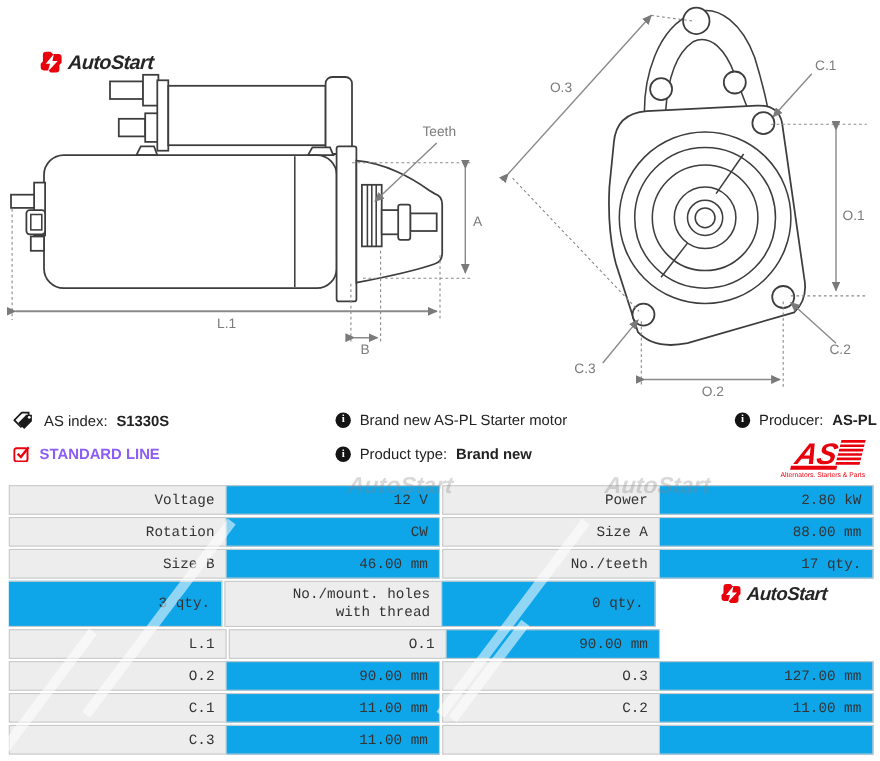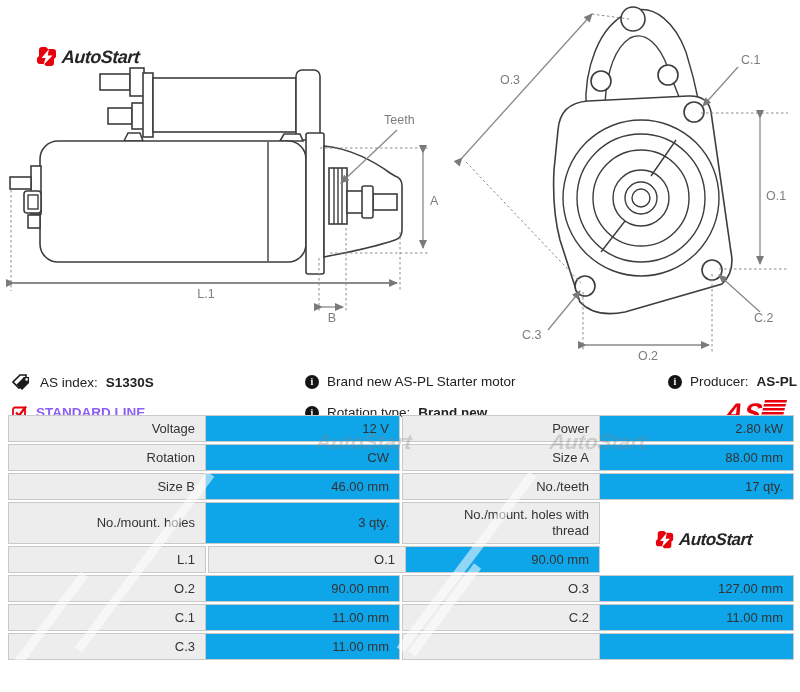--- a/index.html
+++ b/index.html
@@ -25,21 +25,21 @@
 
   
   .info-item { position:absolute; display:flex; align-items:center; gap:8px; font-size:13.5px; color:#222; white-space:nowrap; }
   .info-item b { font-weight:700; }
   .ico { display:inline-flex; align-items:center; justify-content:center; flex:0 0 auto; }
   .i-circle { width:14px; height:14px; border-radius:50%; background:#141414; color:#fff; font-size:10px; font-weight:700; font-family:"Liberation Serif",serif; display:flex; align-items:center; justify-content:center; }
   .standard { color:#8b5cf6; font-weight:700; }
   #asl-logo { position:absolute; left:698px; top:396px; }
 
   
-  #spec-table { position:absolute; left:8px; top:415px; width:786px; z-index:2; }
+  #spec-table { position:absolute; left:8px; top:441px; width:786px; z-index:2;font-family:Liberation Mono, monospace; }
   .srow { display:flex; column-gap:2px; margin-bottom:2px; }
   .pair { display:flex; }
   .cell { font-size:13px; color:#333; display:flex; align-items:center; justify-content:flex-end; text-align:right; padding-right:10px; height:27px; }
   .lbl { width:198px; background:#ededed; border:1px solid #c9c9c9; padding-left:34px; }
   .val { width:194px; background:#0ea5e9; border:1px solid #c9c9c9; border-left:none; }
   .srow.tall .cell { height:42px; line-height:16px; }
 
   
   .wm-text { position:absolute; z-index:5; font-size:21px; font-weight:700; font-style:italic; color:rgba(135,135,135,0.32); transform:skewX(-6deg); pointer-events:none; white-space:nowrap; }
   .wm-slash { position:absolute; z-index:4; width:9px; background:rgba(255,255,255,0.55); transform:rotate(37deg); pointer-events:none; }
@@ -196,21 +196,21 @@
     <span class="standard">STANDARD LINE</span>
   </div>
 
   <div class="info-item" style="left:305px; top:374px;">
     <span class="ico i-circle">i</span>
     <span>Brand new AS-PL Starter motor</span>
   </div>
 
   <div class="info-item" style="left:305px; top:405px;">
     <span class="ico i-circle">i</span>
-    <span>Rotation type:</span>
+    <span>Product type:</span>
     <b>Brand new</b>
   </div>
 
   <div class="info-item" style="left:668px; top:374px;">
     <span class="ico i-circle">i</span>
     <span>Producer:</span>
     <b>AS-PL</b>
   </div>
 
   <div id="asl-logo">
@@ -255,25 +255,25 @@
           <div class="cell lbl">Size B</div>
           <div class="cell val">46.00 mm</div>
         </div>
       <div class="pair">
           <div class="cell lbl">No./teeth</div>
           <div class="cell val">17 qty.</div>
         </div>
     </div>
     <div class="srow tall">
       <div class="pair">
-          <div class="cell lbl">No./mount. holes</div>
           <div class="cell val">3 qty.</div>
         </div>
       <div class="pair">
           <div class="cell lbl">No./mount. holes with thread</div>
+          <div class="cell val">0 qty.</div>
         </div>
     </div>
     <div class="srow">
       <div class="pair">
           <div class="cell lbl">L.1</div>
         </div>
       <div class="pair">
           <div class="cell lbl">O.1</div>
           <div class="cell val">90.00 mm</div>
         </div>

